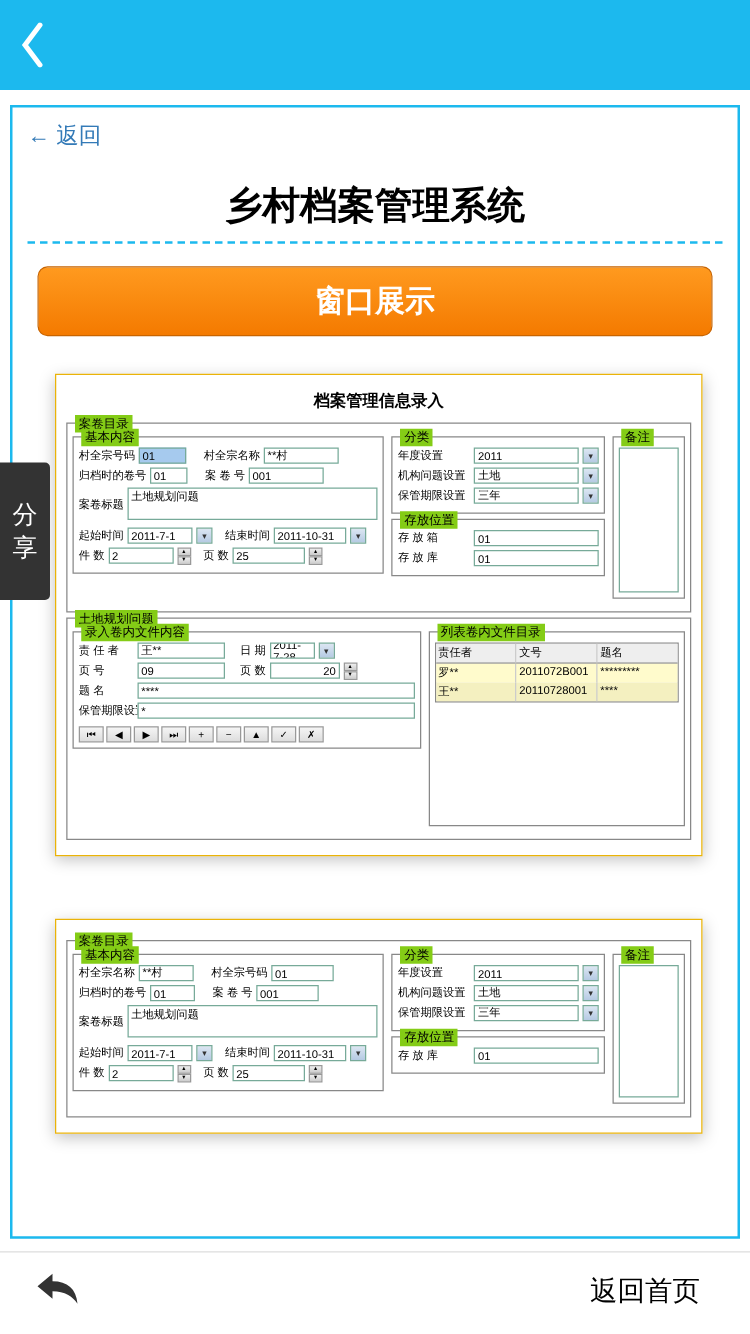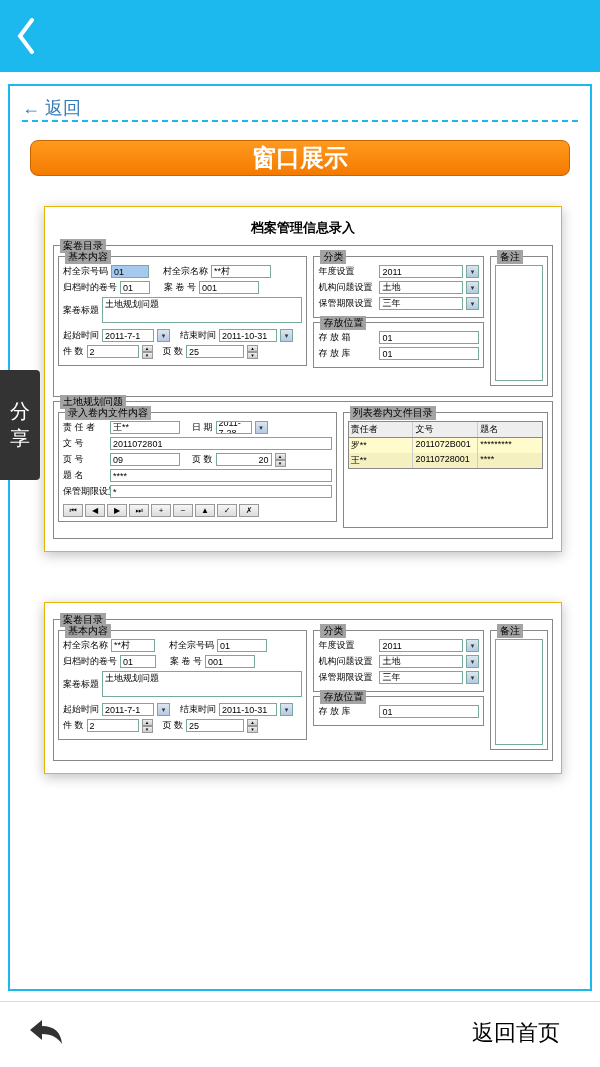--- a/index.html
+++ b/index.html
@@ -10,30 +10,30 @@
 .back-chevron svg { width: 100%; height: 100%; }
 .top-title { color: #fff; font-size: 26px; font-weight: 400; flex: 1; text-align: center; padding-right: 50px; }
 
 .content-frame { border: 2px solid #1CB9EE; margin: 12px 8px 0 8px; height: 907px; overflow: hidden; padding: 10px 12px; }
 
 .back-link { color: #337ab7; font-size: 18px; cursor: pointer; }
 
 .section-heading { text-align: center; font-size: 30px; font-weight: bold; margin: 24px 0 8px; }
 .dashed-line { border: none; border-top: 2px dashed #1CB9EE; margin-bottom: 18px; }
 
-.orange-banner { background: linear-gradient(#FF9A1F, #F47A00); border-radius: 8px; height: 36px; display: flex; align-items: center; justify-content: center; color: #fff; font-size: 24px; font-weight: bold; margin: 0 8px 30px; border: 1px solid #c86400; }
+.orange-banner { background: linear-gradient(#FF9A1F, #F47A00); border-radius: 8px; height: 56px; display: flex; align-items: center; justify-content: center; color: #fff; font-size: 24px; font-weight: bold; margin: 0 8px 30px; border: 1px solid #c86400; }
 
 .share-tab { position: absolute; left: 0; top: 370px; width: 40px; height: 110px; background: #333; color: #fff; display: flex; flex-direction: column; align-items: center; justify-content: center; font-size: 20px; border-radius: 0 4px 4px 0; z-index: 10; }
 .share-tab span { display: block; }
 
 .panel { background: #fff; border: 1px solid #eab308; box-shadow: 0 3px 12px rgba(0,0,0,0.25); margin: 0 16px 50px 22px; padding: 12px 8px 8px; font-size: 10px; color: #000; }
 .panel-title { text-align: center; font-size: 13px; font-weight: bold; margin-bottom: 8px; }
 
 .groupbox { border: 1px solid #888; margin: 4px 0; padding: 8px 4px 4px; position: relative; }
-.groupbox > .legend { position: absolute; top: -7px; left: 6px; background: #a3a3a3; padding: 0 3px; font-size: 10px; }
+.groupbox > .legend { position: absolute; top: -7px; left: 6px; background: #84cc16; padding: 0 3px; font-size: 10px; }
 
 .row { display: flex; align-items: center; margin-bottom: 3px; gap: 3px; }
 .lbl { font-size: 9px; white-space: nowrap; letter-spacing: 0; }
 .fld { border: 1px solid #7a9; background: #fff; height: 13px; font-size: 9px; padding: 0 2px; display: inline-flex; align-items: center; overflow: hidden; }
 .fld.sel { background: #A6CAEE; }
 .dd { width: 13px; height: 13px; background: linear-gradient(#dce6f2, #b5cae3); border: 1px solid #7a9; display: inline-flex; align-items: center; justify-content: center; font-size: 7px; color: #333; }
 .spin { display: inline-flex; flex-direction: column; width: 11px; height: 13px; }
 .spin div { flex:1; background: linear-gradient(#eee,#ccc); border: 1px solid #999; font-size: 5px; line-height: 5px; text-align: center; }
 
 .cols { display: flex; gap: 6px; }
@@ -65,20 +65,21 @@
     <svg viewBox="0 0 20 36">
         <path d="M16 2 L4 18 L16 34" stroke="#fff" stroke-width="4" fill="none" stroke-linecap="round"></path>
       </svg>
   </div>
 </div>
 
 <div class="content-frame">
 
   <div class="back-link">← 返回</div>
 
+  <h1 class="section-heading">乡村档案管理系统</h1>
   <hr class="dashed-line">
 
   <div class="orange-banner">窗口展示</div>
 
   <div class="panel">
     <div class="panel-title">档案管理信息录入</div>
 
     <div class="groupbox" style="padding:6px 4px;">
       <div class="legend">案卷目录</div>
 
@@ -178,24 +179,20 @@
         <div class="col-left">
           <div class="groupbox">
             <div class="legend">录入卷内文件内容</div>
             <div class="row">
                 <span class="lbl" style="width:44px">责 任 者</span>
                 <span class="fld" style="width:70px">王**</span>
                 <span style="width:6px"></span>
                 <span class="lbl">日  期</span>
                 <span class="fld" style="width:36px">2011-7-28</span>
                 <span class="dd">▾</span>
-              </div>
-            <div class="row">
-                <span class="lbl" style="width:44px">文  号</span>
-                <span class="fld" style="flex:1">2011072801</span>
               </div>
             <div class="row">
                 <span class="lbl" style="width:44px">页  号</span>
                 <span class="fld" style="width:70px">09</span>
                 <span style="width:6px"></span>
                 <span class="lbl">页  数</span>
                 <span class="fld" style="width:56px;text-align:right;justify-content:flex-end">20</span>
                 <span class="spin">
                   <div>▴</div>
                   <div>▾</div>
@@ -216,21 +213,21 @@
               <div class="navbtn">⏭</div>
               <div class="navbtn">+</div>
               <div class="navbtn">−</div>
               <div class="navbtn">▲</div>
               <div class="navbtn">✓</div>
               <div class="navbtn">✗</div>
             </div>
           </div>
         </div>
         <div style="flex:1.4">
-          <div class="groupbox" style="height:116px">
+          <div class="groupbox" style="height:156px">
             <div class="legend">列表卷内文件目录</div>
             <div class="table">
               <div class="table-row hdr">
                 <div class="cell">责任者</div>
                 <div class="cell">文号</div>
                 <div class="cell">题名</div>
               </div>
               <div class="table-row data">
                 <div class="cell">罗**</div>
                 <div class="cell">2011072B001</div>

